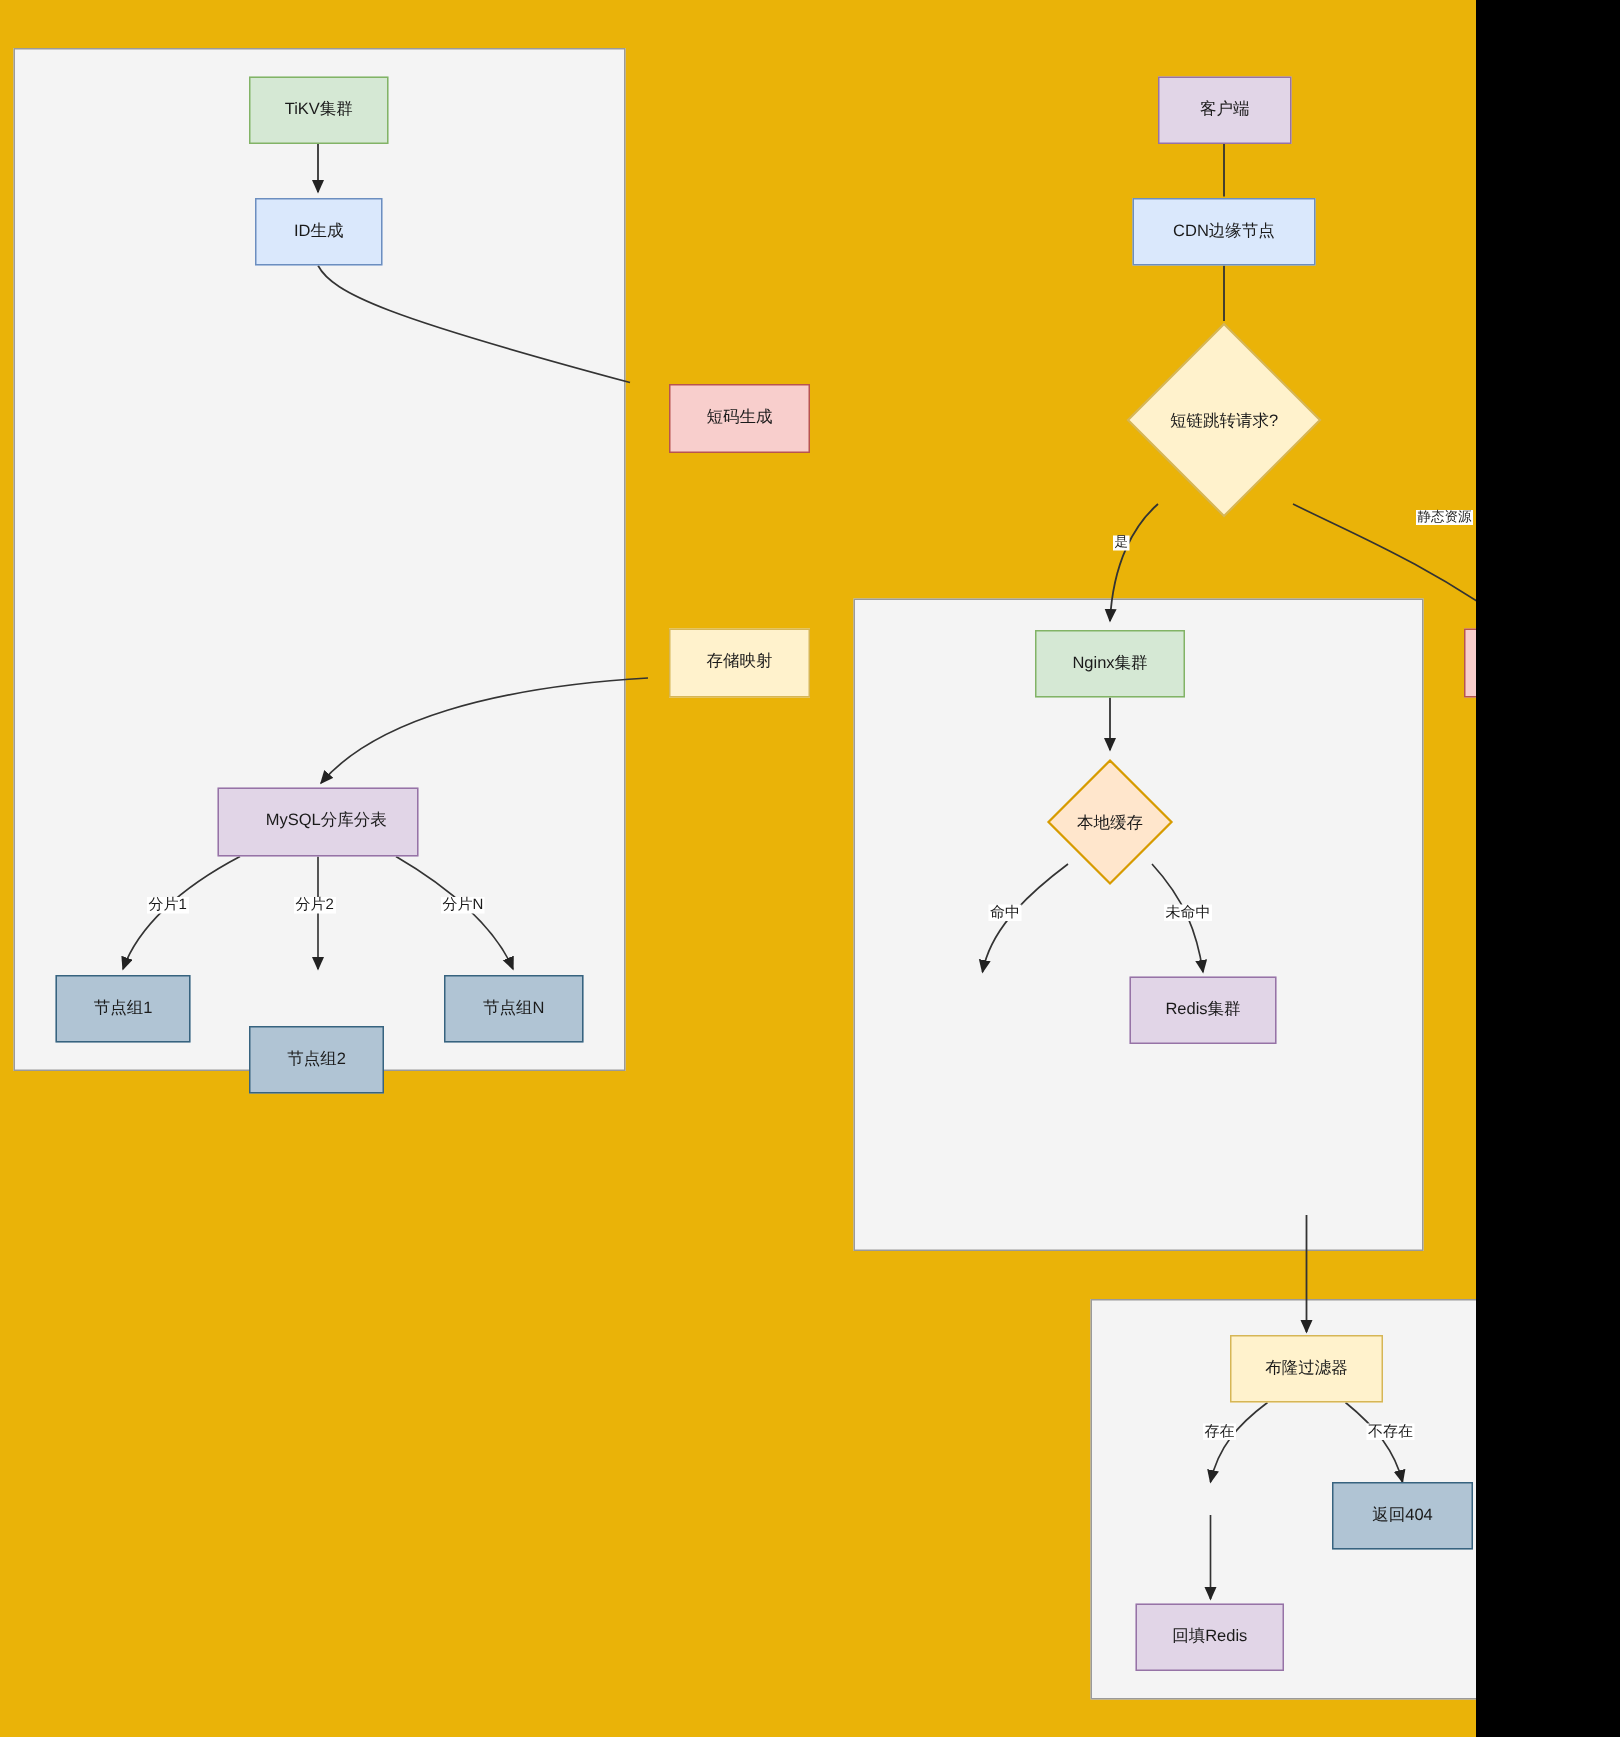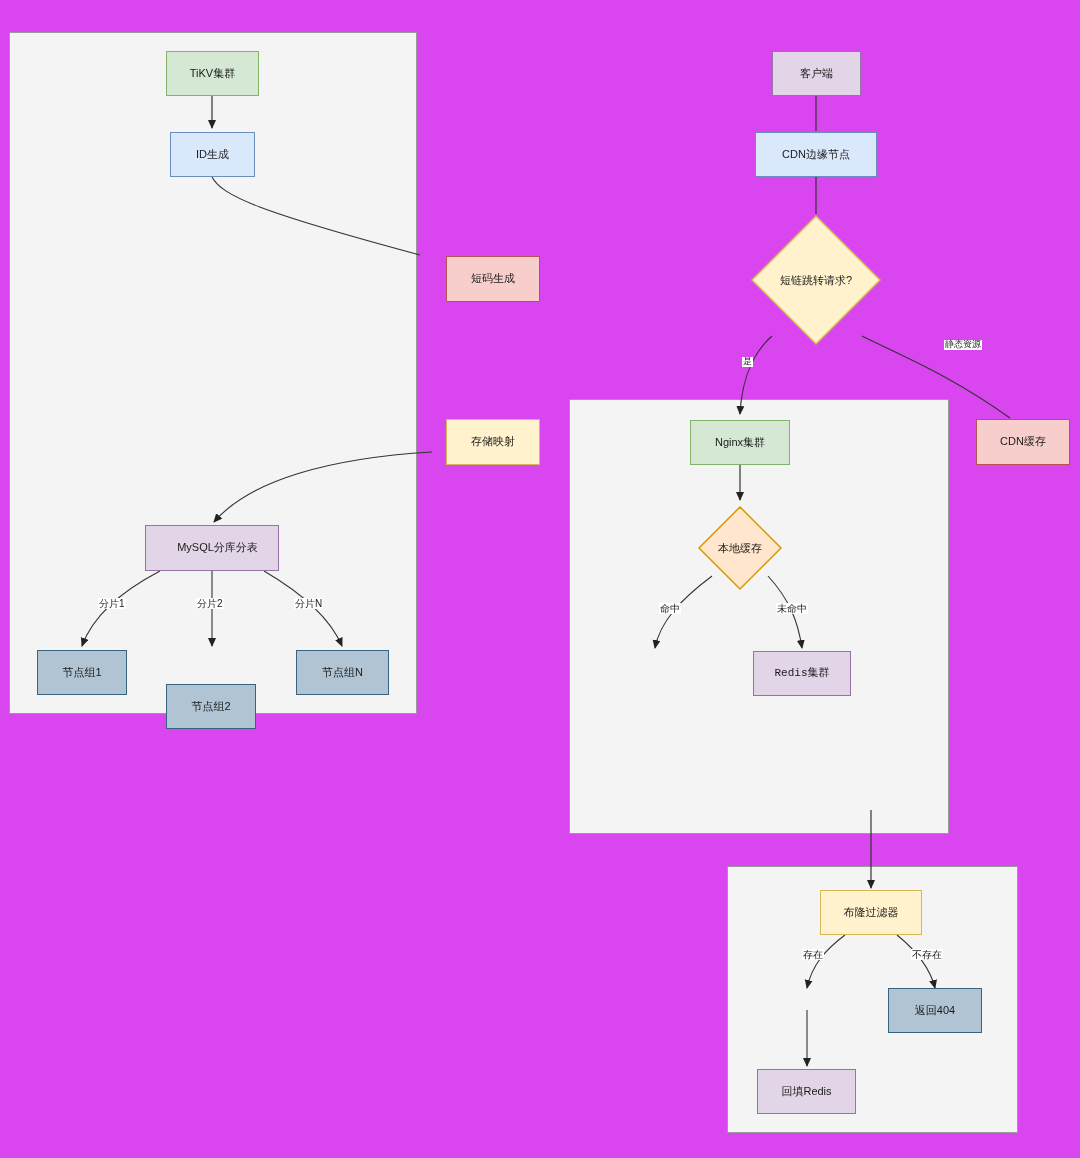--- a/index.html
+++ b/index.html
@@ -2,23 +2,23 @@
 <html><head>
 <meta charset="utf-8">
 <style>
   html, body {
     margin: 0;
     padding: 0;
     background: #000000;
   }
   #canvas {
     position: relative;
-    width: 1080px;
+    width: 984px;
     height: 1158px;
-    background: #d946ef;
+    background: #eab308;
     font-family: "Liberation Sans", "DejaVu Sans", sans-serif;
     overflow: hidden;
   }
   .panel {
     position: absolute;
     background: #f4f4f4;
     border: 1px solid #9a9a9a;
     box-sizing: border-box;
   }
   .node {
@@ -164,21 +164,21 @@
   <div class="node" style="left:690px; top:420px; width:100px; height:45px; background:#d5e8d4; border-color:#82b366;">Nginx集群</div>
 
   <div class="diamond-wrap" style="left:697px; top:505px; width:86px; height:86px;">
     <svg width="86" height="86" viewBox="0 0 86 86">
       <polygon points="43,2 84,43 43,84 2,43" fill="#ffe6cc" stroke="#d79b00" stroke-width="1.5"></polygon>
     </svg>
     <div class="diamond-label">本地缓存</div>
   </div>
 
 
-  <div class="node" style="left:753px; top:651px; width:98px; height:45px; background:#e1d5e7; border-color:#9673a6;font-family:Liberation Mono, monospace;">Redis集群</div>
+  <div class="node" style="left:753px; top:651px; width:98px; height:45px; background:#e1d5e7; border-color:#9673a6;">Redis集群</div>
 
   <div class="node" style="left:820px; top:890px; width:102px; height:45px; background:#fff2cc; border-color:#d6b656;">布隆过滤器</div>
 
   <div class="node" style="left:888px; top:988px; width:94px; height:45px; background:#b0c4d4; border-color:#37637f;">返回404</div>
 
   <div class="node" style="left:757px; top:1069px; width:99px; height:45px; background:#e1d5e7; border-color:#9673a6;">回填Redis</div>
 
   <div class="edge-label" style="left:98px; top:598px;">分片1</div>
   <div class="edge-label" style="left:196px; top:598px;">分片2</div>
   <div class="edge-label" style="left:294px; top:598px;">分片N</div>

